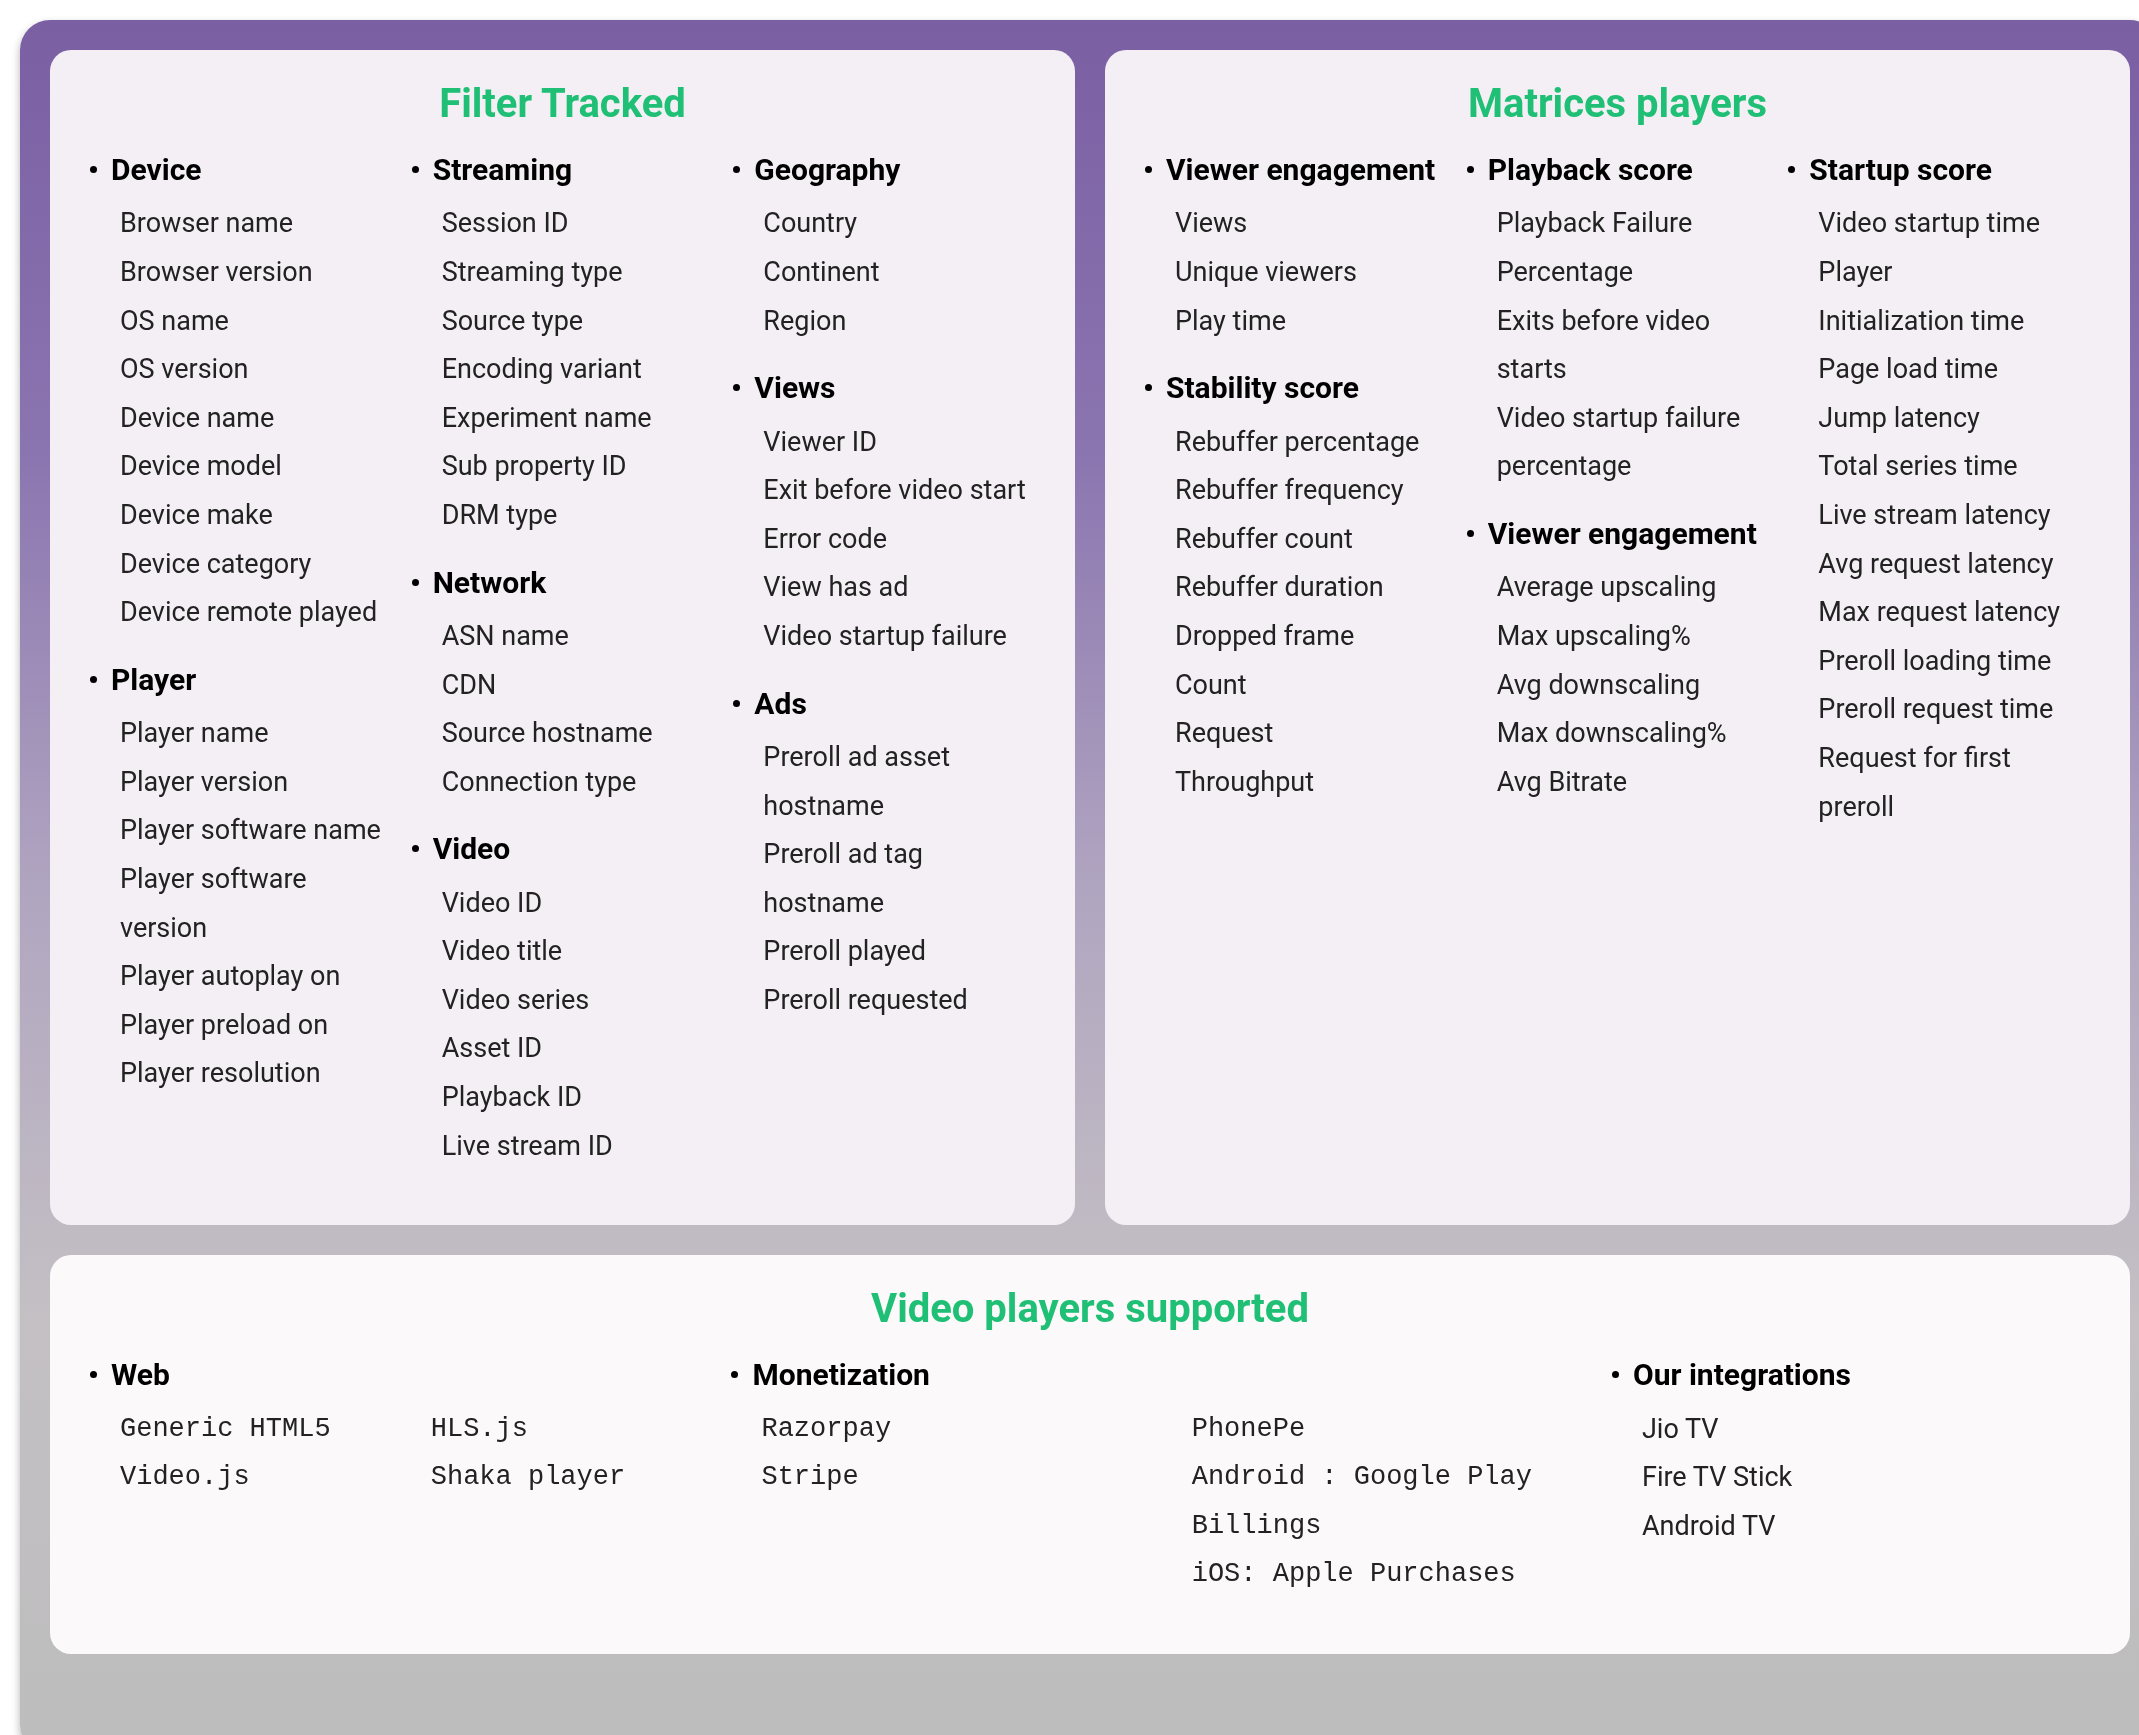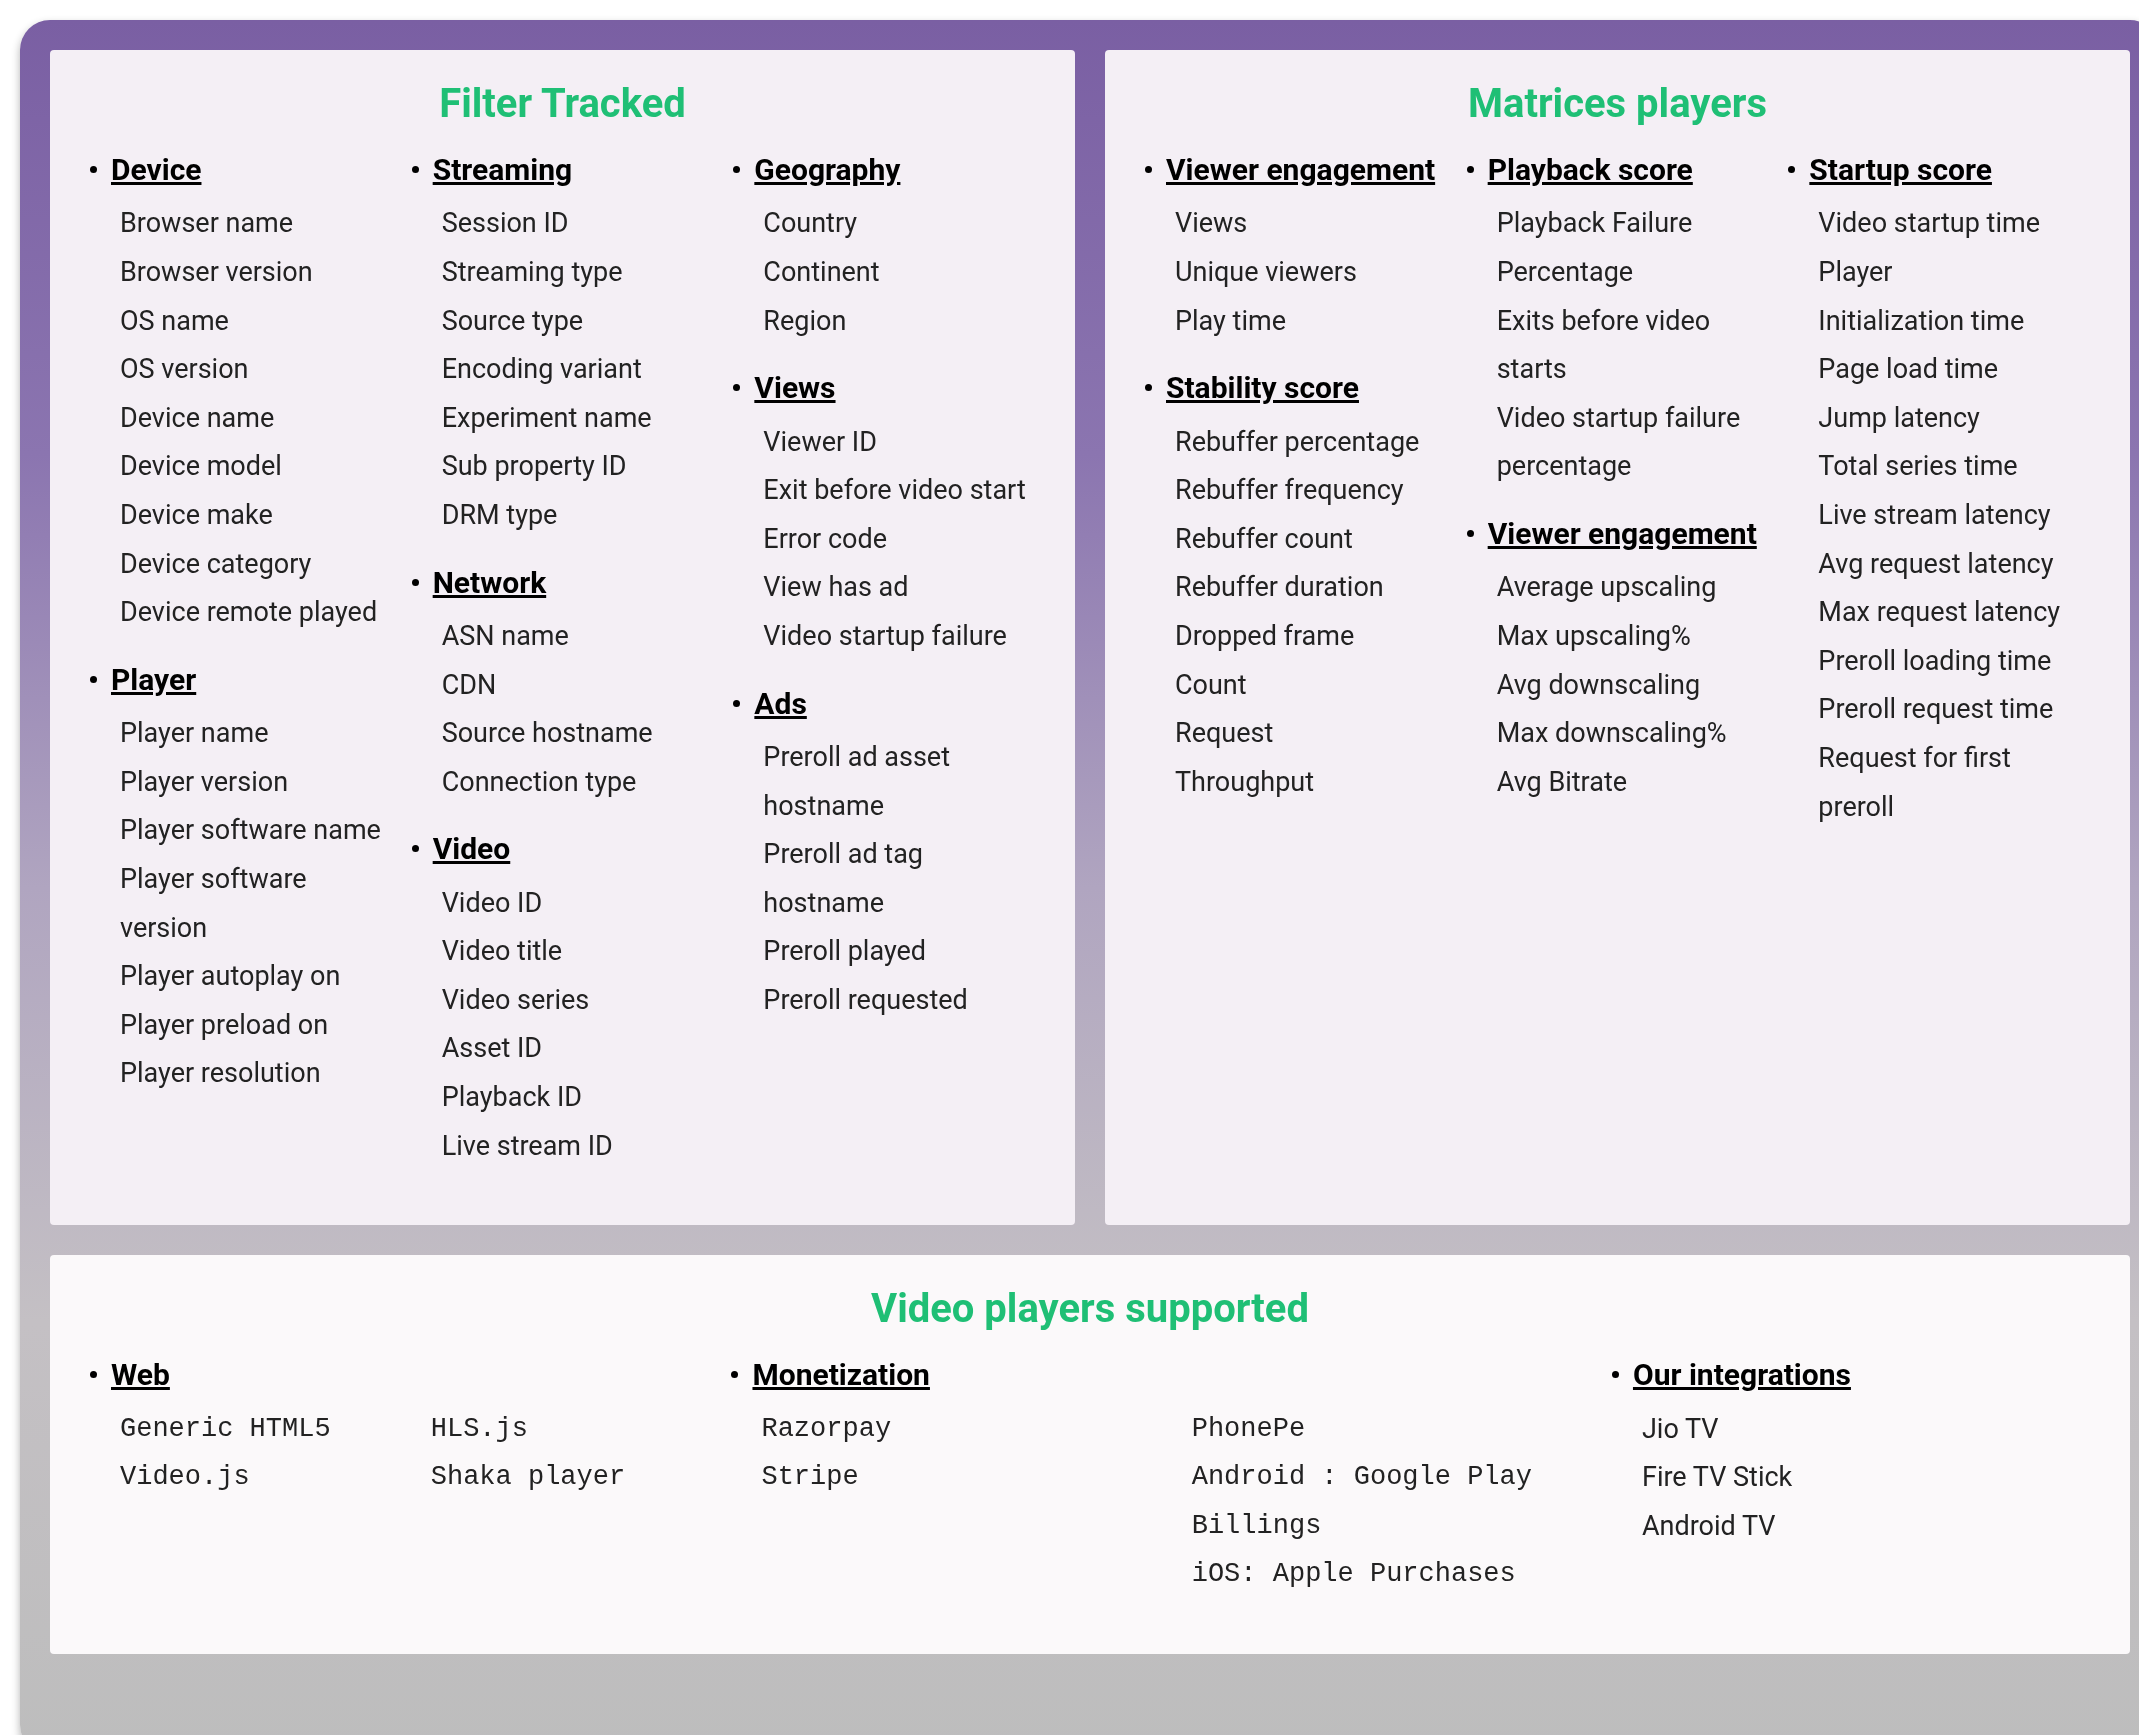--- a/index.html
+++ b/index.html
@@ -16,21 +16,21 @@
     width: 2140px;
     min-height: 1735px;
   }
   .top-row {
     display: flex;
     gap: 30px;
     margin-bottom: 30px;
   }
   .card {
     background: #f4eff5;
-    border-radius: 4px;
+    border-radius: 21px;
     padding: 30px 40px;
   }
   .card.bottom {
     background: #fbf9fa;
   }
   .top-row .card { flex: 1; }
   .card-title {
     text-align: center;
     color: #1fbf75;
     font-size: 40px;
@@ -47,21 +47,20 @@
   .group {
     margin-bottom: 25px;
   }
   .group-header {
     display: flex;
     align-items: center;
     font-size: 30px;
     font-weight: 700;
     color: #000;
     margin-bottom: 12.4px;
-    text-decoration: underline;
   }
   .bullet {
     width: 7px;
     height: 7px;
     background: #000;
     border-radius: 50%;
     margin-right: 14px;
     flex-shrink: 0;
   }
   .items {

